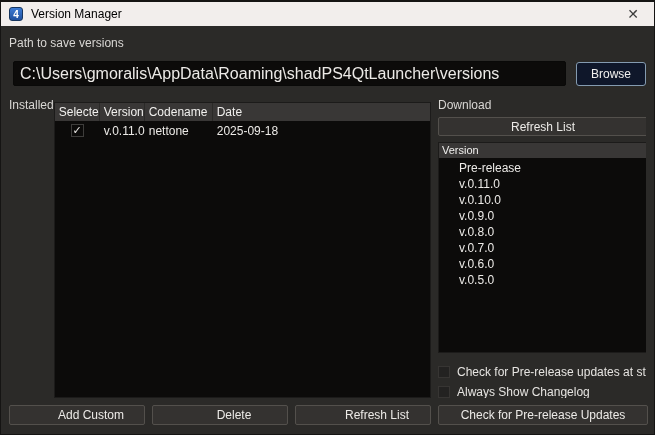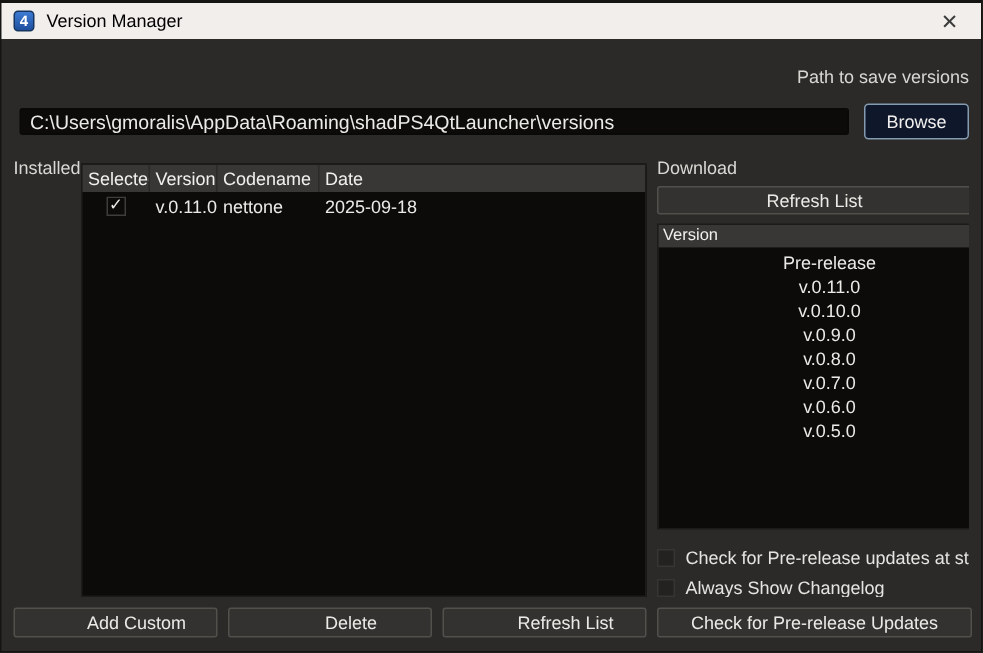--- a/index.html
+++ b/index.html
@@ -41,32 +41,32 @@
     cursor: default;
   }
   
   .content {
     flex: 1;
     display: flex; flex-direction: column;
     padding: 6px 8px 9px 8px;
     overflow: hidden;
   }
   .section-label { font-size: 12px; color: #d9d7d4; height: 15px; line-height: 15px; }
-  .path-label { margin-top: 12px; text-align: right; }
+  .path-label { margin-top: 4px; }
   .path-row {
     margin-top: 10px;
     display: flex; align-items: center; gap: 10px;
   }
   .path-input {
-    flex: 1; height: 18px;
+    flex: 1; height: 25px;
     margin-left: 4px;
     background: #0c0b0a;
     border: 1px solid #090908;
     border-radius: 2px;
-    color: #eceae7; font-size: 13px;
+    color: #eceae7; font-size: 16px;
     font-family: "Liberation Sans", "DejaVu Sans", sans-serif;
     padding: 0 6px;
     outline: none;
   }
   .browse-btn {
     width: 70px; height: 24px; flex: 0 0 70px;
     background: #0f172a;
     border: 1px solid #829ab0;
     border: 1px solid #849bb0;
     border-radius: 3px;
@@ -144,21 +144,20 @@
     line-height: 15px; padding-left: 3px;
   }
   .version-list {
     flex: 1; background: #0c0b0a;
     padding: 2px 0 0 20px;
   }
   .version-item {
     font-size: 12px; color: #eceae7;
     height: 16px; line-height: 16px;
     white-space: nowrap;
-    text-align: center;
   }
   
   .cb-row {
     display: flex; align-items: center; gap: 7px;
     height: 13px; flex: 0 0 13px;
   }
   .cb-row.first { margin-top: 12px; }
   .cb-row.second { margin-top: 7px; }
   .cb-box {
     width: 12px; height: 12px; flex: 0 0 12px;

